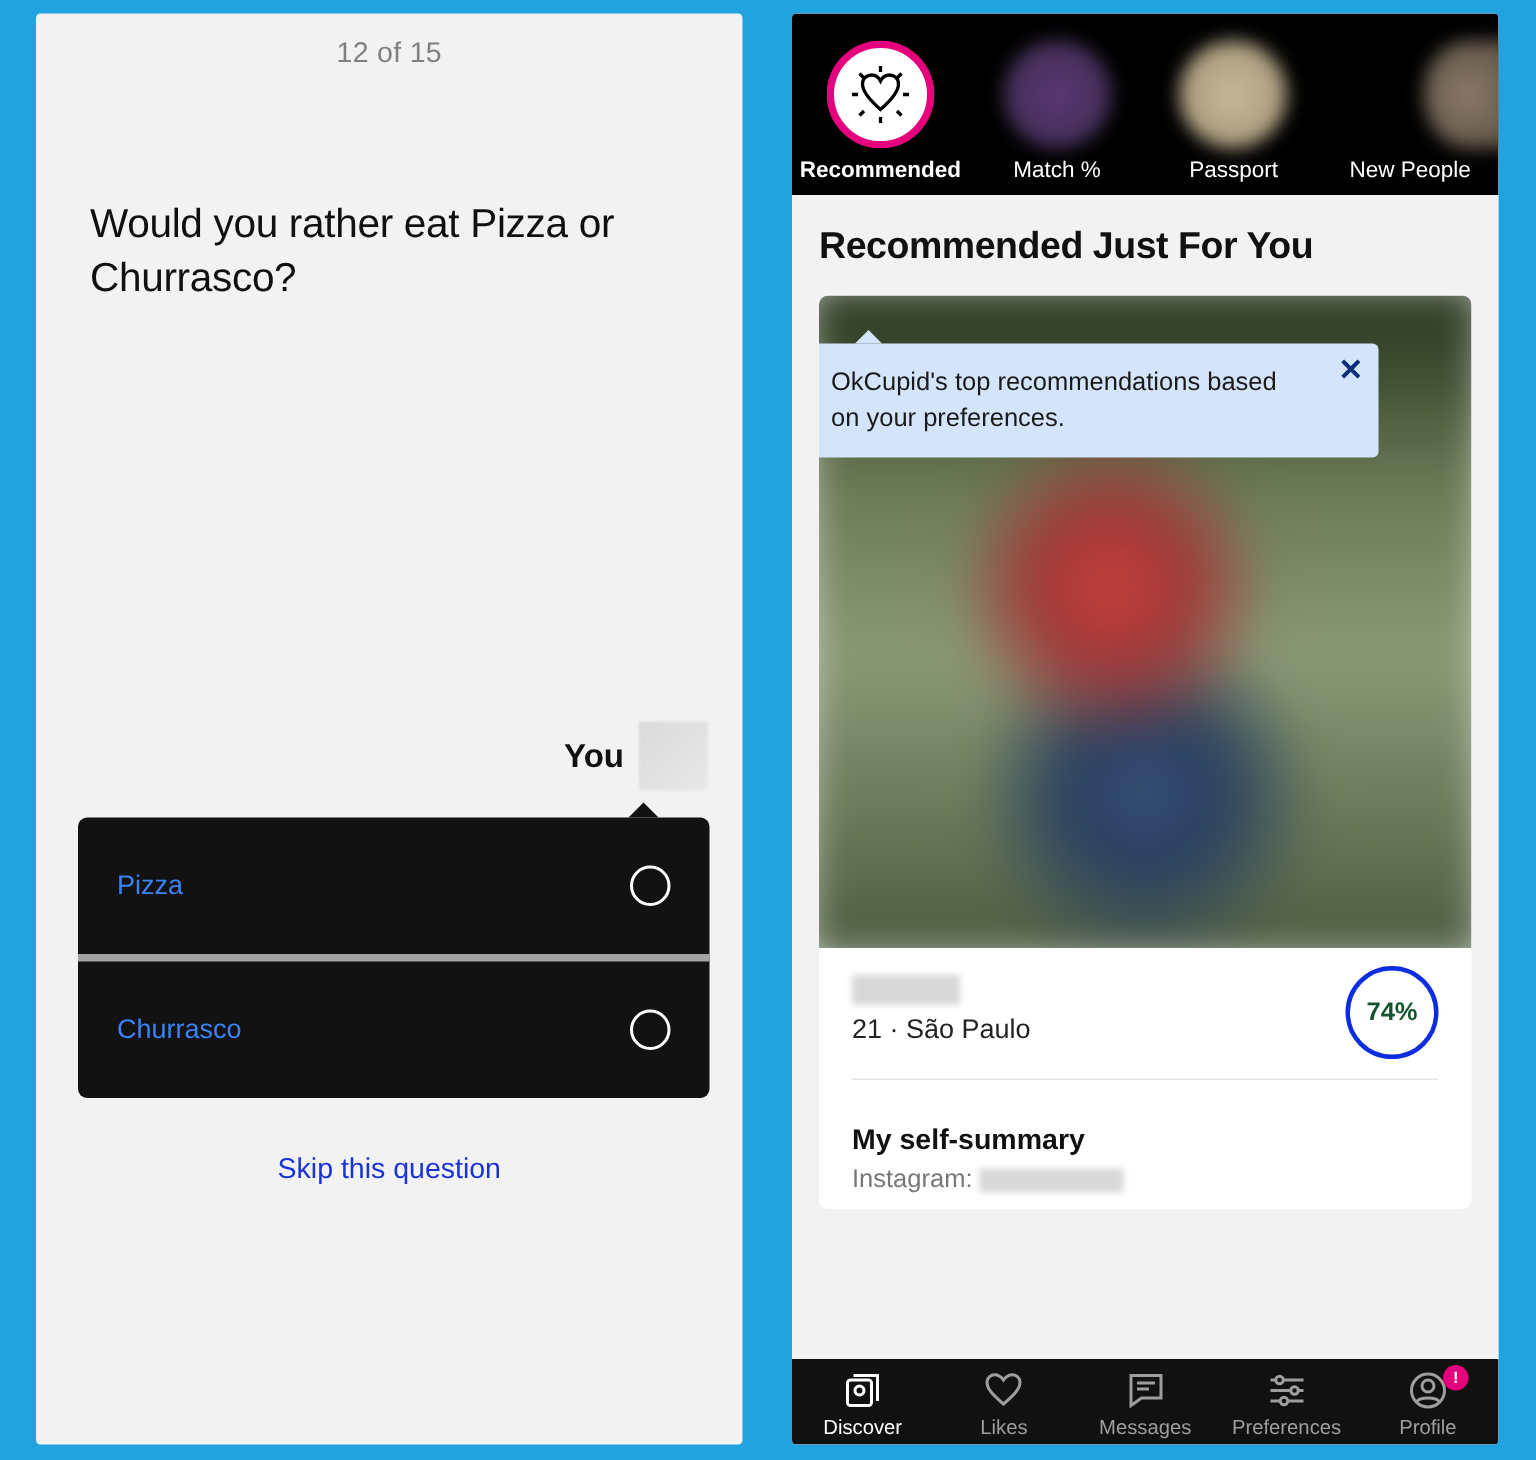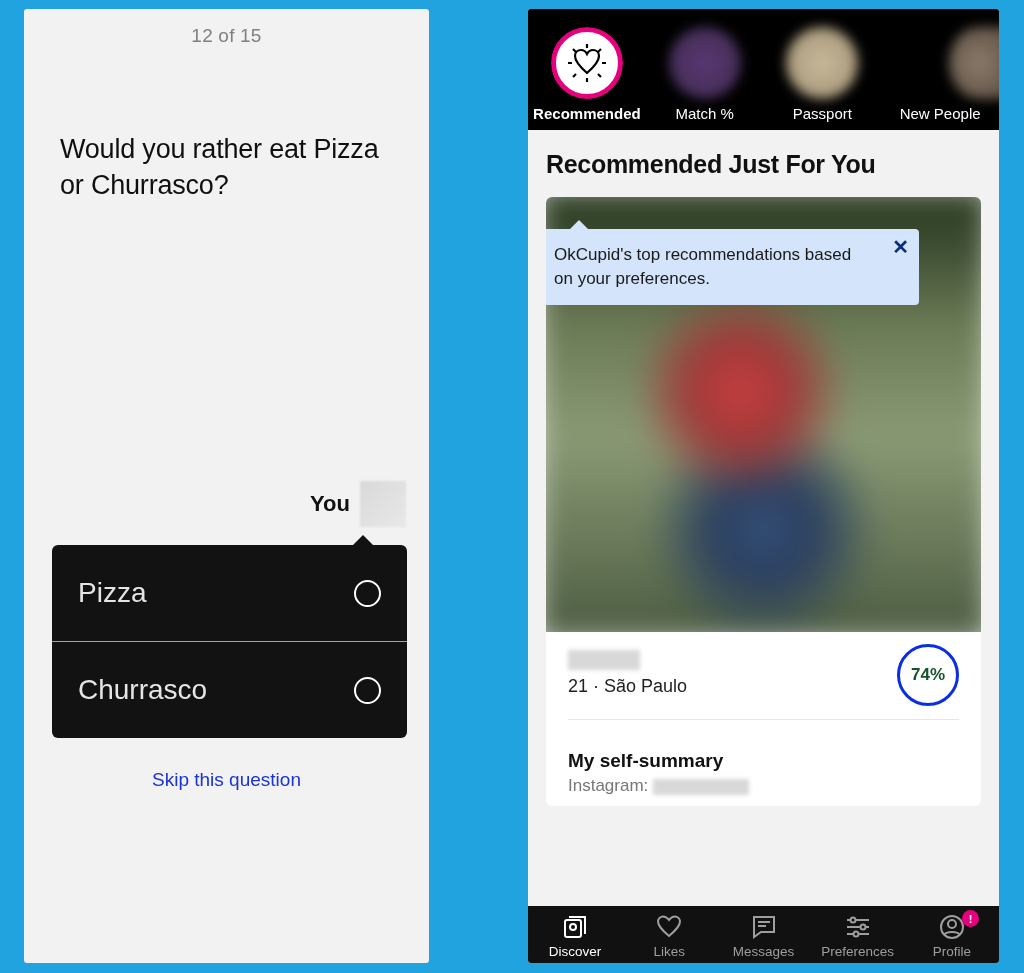--- a/index.html
+++ b/index.html
@@ -12,21 +12,21 @@
     position: relative;
   }
   .phone {
     position: absolute;
     background: #f2f2f3;
     border-radius: 3px;
     overflow: hidden;
   }
   .phone-left {
     left: 24px; top: 9px;
-    width: 405px; height: 954px;
+    width: 471px; height: 954px;
   }
   .phone-right {
     left: 528px; top: 9px;
     width: 471px; height: 954px;
     display: flex;
     flex-direction: column;
   }
 
   
   .counter {
@@ -71,24 +71,24 @@
     top:-10px; right:34px;
     border-left:10px solid transparent;
     border-right:10px solid transparent;
     border-bottom:10px solid #121212;
   }
   .answer {
     display:flex;
     align-items:center;
     justify-content:space-between;
     padding: 32px 26px;
-    color:#e5e5e5;
-    font-size:28px;
-  }
-  .answer + .answer { border-top:1px solid #a3a3a3;gap:20px; }
+    color:#3b82f6;
+    font-size:18px;
+  }
+  .answer + .answer { border-top:5px solid #a3a3a3;gap:20px; }
   .radio-circle {
     width:27px; height:27px;
     border:2px solid #fff;
     border-radius:50%;
   }
   .skip {
     position:absolute;
     left:0; right:0;
     top: 760px;
     text-align:center;

